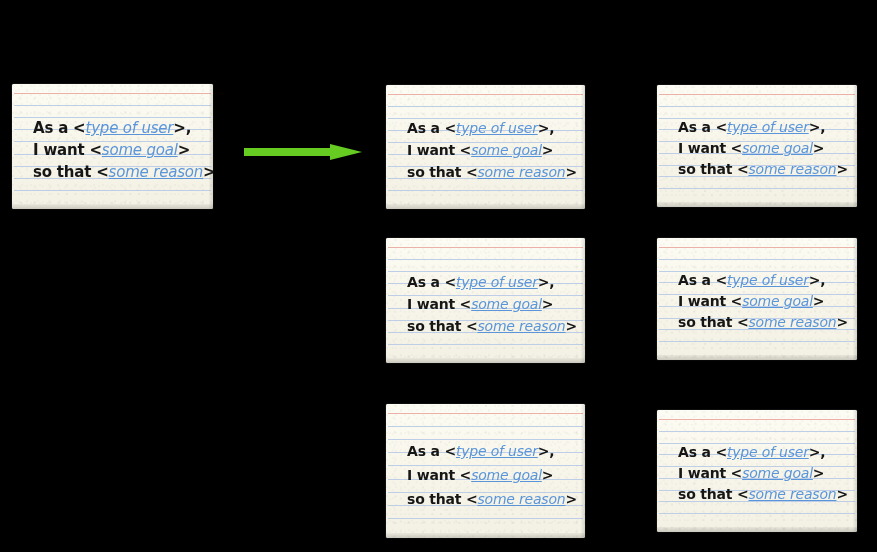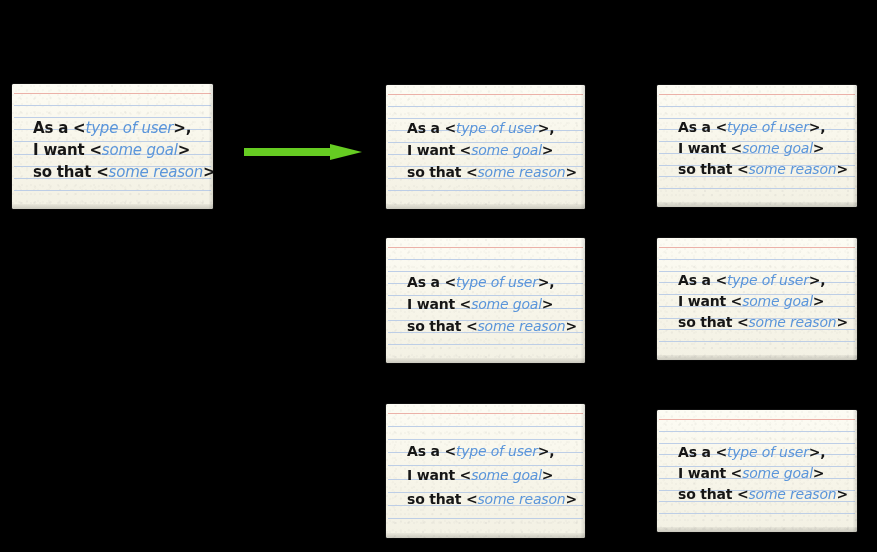--- a/index.html
+++ b/index.html
@@ -86,20 +86,21 @@
     z-index: 5;
     font-family: "DejaVu Sans", sans-serif;
     color: #1b1b1b;
     white-space: nowrap;
     letter-spacing: -0.2px;
   }
   .story-line { display: block; }
   .tok-blue {
     color: #5a95da;
     font-style: italic;
+    text-decoration: underline;
   }
   .tok-black { color: #161616; font-weight: 600; }
   .angle { color: #161616; font-weight: 700; }
 
   
   #arrow {
     position: absolute;
     left: 244px;
     top: 141px;
     width: 118px;

